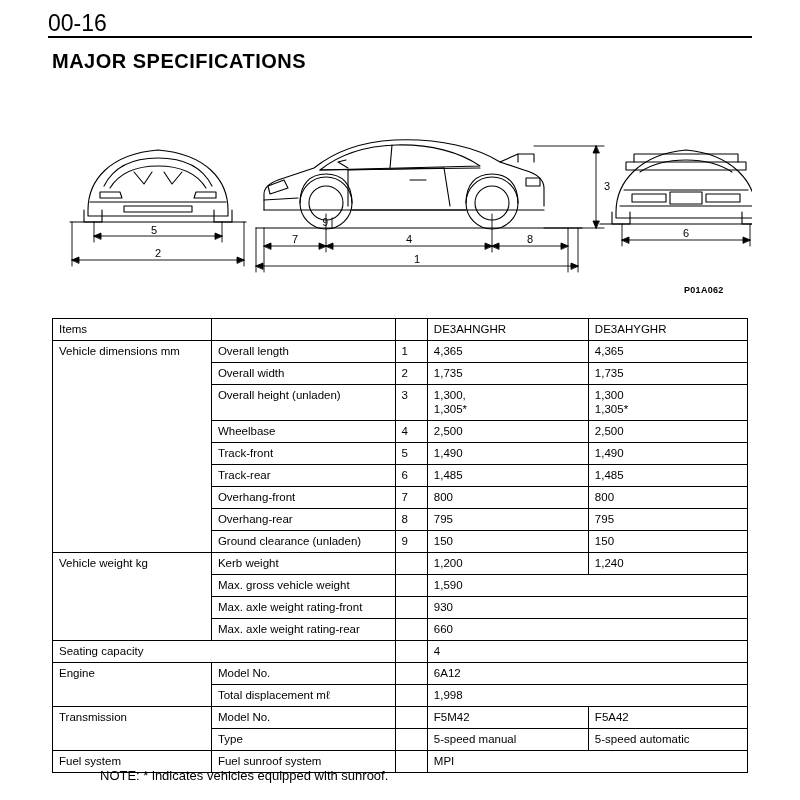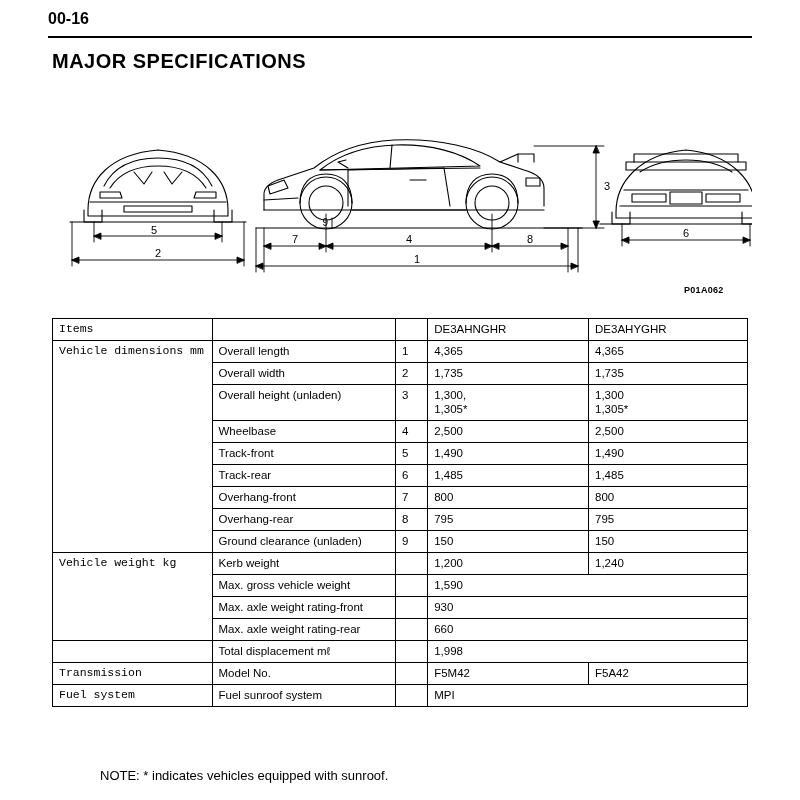--- a/index.html
+++ b/index.html
@@ -21,22 +21,22 @@
     position: absolute;
     left: 48px;
     top: 10px;
     width: 704px;
     height: 26px;
     border-bottom: 2px solid #000;
     display: flex;
     align-items: flex-start;
   }
   .page-number {
-    font-size: 16px;
-    font-weight: bold;
+    font-size: 23px;
+    font-weight: normal;
     letter-spacing: 0px;
     margin-right: 96px;
   }
   .header-title {
     font-size: 15px;
     font-weight: bold;
   }
   .header-title .sep {
     font-weight: bold;
   }
@@ -77,21 +77,21 @@
     border-collapse: collapse;
     font-size: 11.5px;
   }
   .spec-table td {
     border: 1px solid #000;
     padding: 3px 6px;
     vertical-align: top;
     line-height: 1.25;
     height: 15px;
   }
-  .col-item      { width: 150px; font-family: Liberation Mono, monospace; }
+  .col-item      { width: 150px; }
   .col-sub       { width: 176px; margin-top: 28px; }
   .col-no        { width: 20px; text-align: left; }
   .col-val1      { width: 152px; }
   .col-val2      { width: 150px; }
   .noborder-top    { border-top: none !important; }
   .noborder-bottom { border-bottom: none !important; }
   .noborder-right  { border-right: none !important; }
   .noborder-left   { border-left: none !important; }
 
   
@@ -369,35 +369,54 @@
       <td class="col-no"></td>
       <td class="col-val1" colspan="2">930</td>
     </tr>
     <tr>
       <td class="col-item noborder-top"></td>
       <td class="col-sub">Max. axle weight rating-rear</td>
       <td class="col-no"></td>
       <td class="col-val1" colspan="2">660</td>
     </tr>
 
-
+    <tr>
+      <td class="col-item noborder-right">Seating capacity</td>
+      <td class="col-sub noborder-left"></td>
+      <td class="col-no"></td>
+      <td class="col-val1" colspan="2">4</td>
+    </tr>
+
+    <tr>
+      <td class="col-item noborder-bottom">Engine</td>
+      <td class="col-sub">Model No.</td>
+      <td class="col-no"></td>
+      <td class="col-val1" colspan="2">6A12</td>
+    </tr>
     <tr>
       <td class="col-item noborder-top"></td>
       <td class="col-sub">Total displacement mℓ</td>
       <td class="col-no"></td>
       <td class="col-val1" colspan="2">1,998</td>
     </tr>
 
     <tr>
       <td class="col-item noborder-bottom">Transmission</td>
       <td class="col-sub">Model No.</td>
       <td class="col-no"></td>
       <td class="col-val1">F5M42</td>
       <td class="col-val2">F5A42</td>
     </tr>
+    <tr>
+      <td class="col-item noborder-top"></td>
+      <td class="col-sub">Type</td>
+      <td class="col-no"></td>
+      <td class="col-val1">5-speed manual</td>
+      <td class="col-val2">5-speed automatic</td>
+    </tr>
 
     <tr>
       <td class="col-item">Fuel system</td>
       <td class="col-sub">Fuel sunroof system</td>
       <td class="col-no"></td>
       <td class="col-val1" colspan="2">MPI</td>
     </tr>
   </tbody>
 </table>
 

